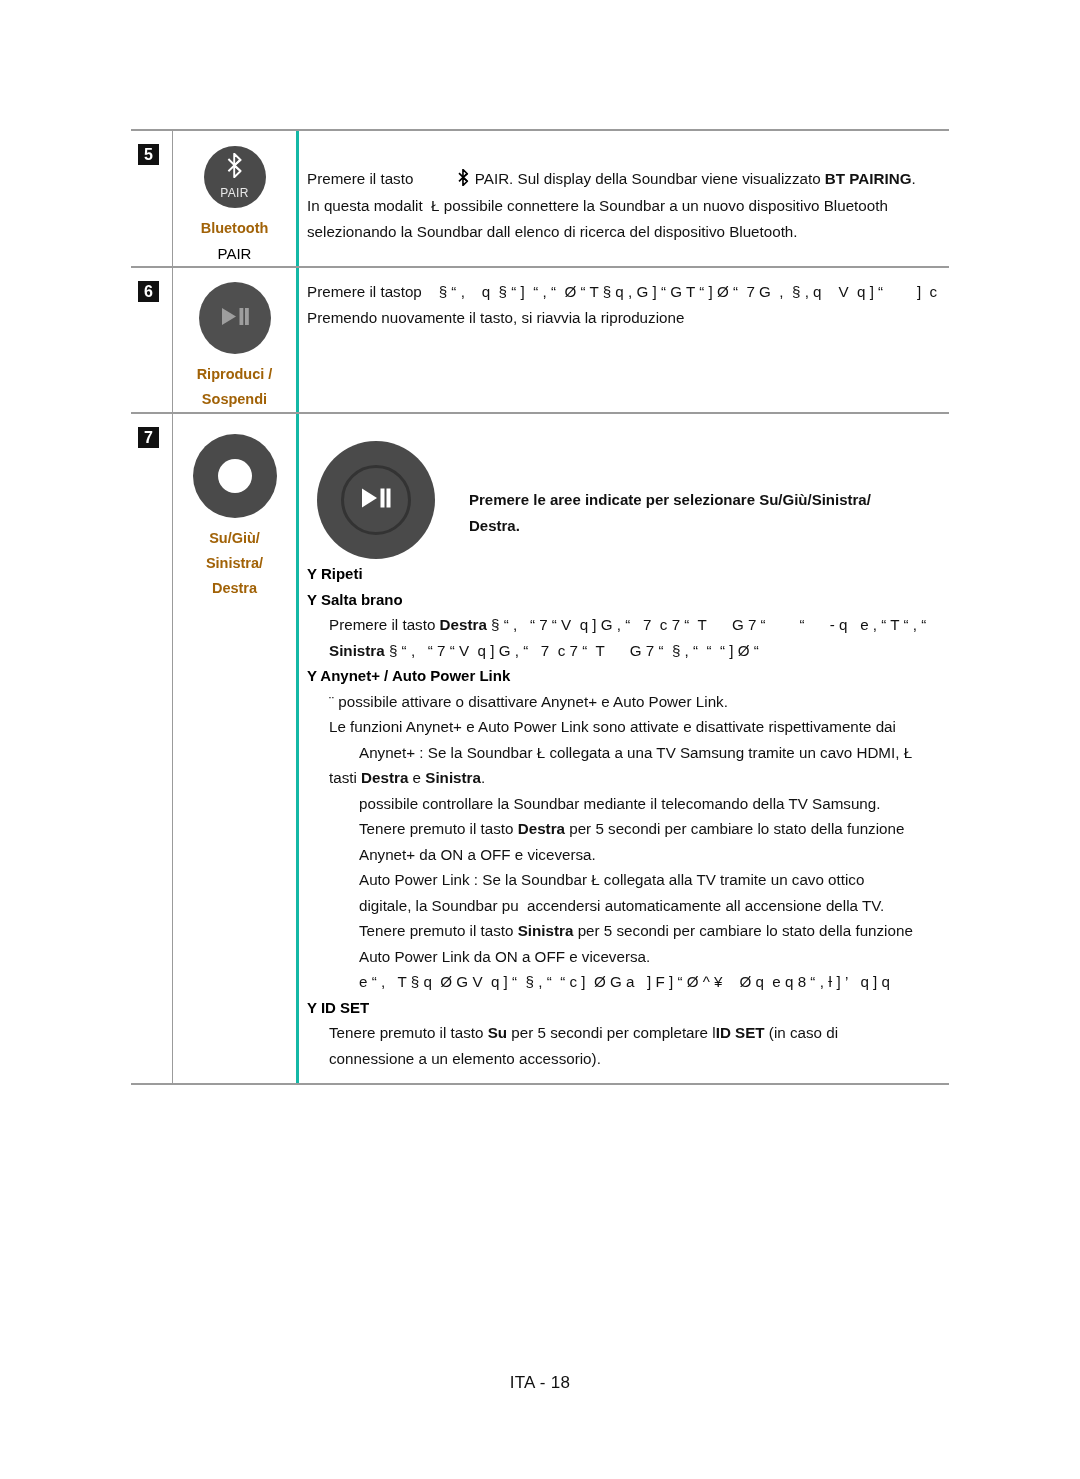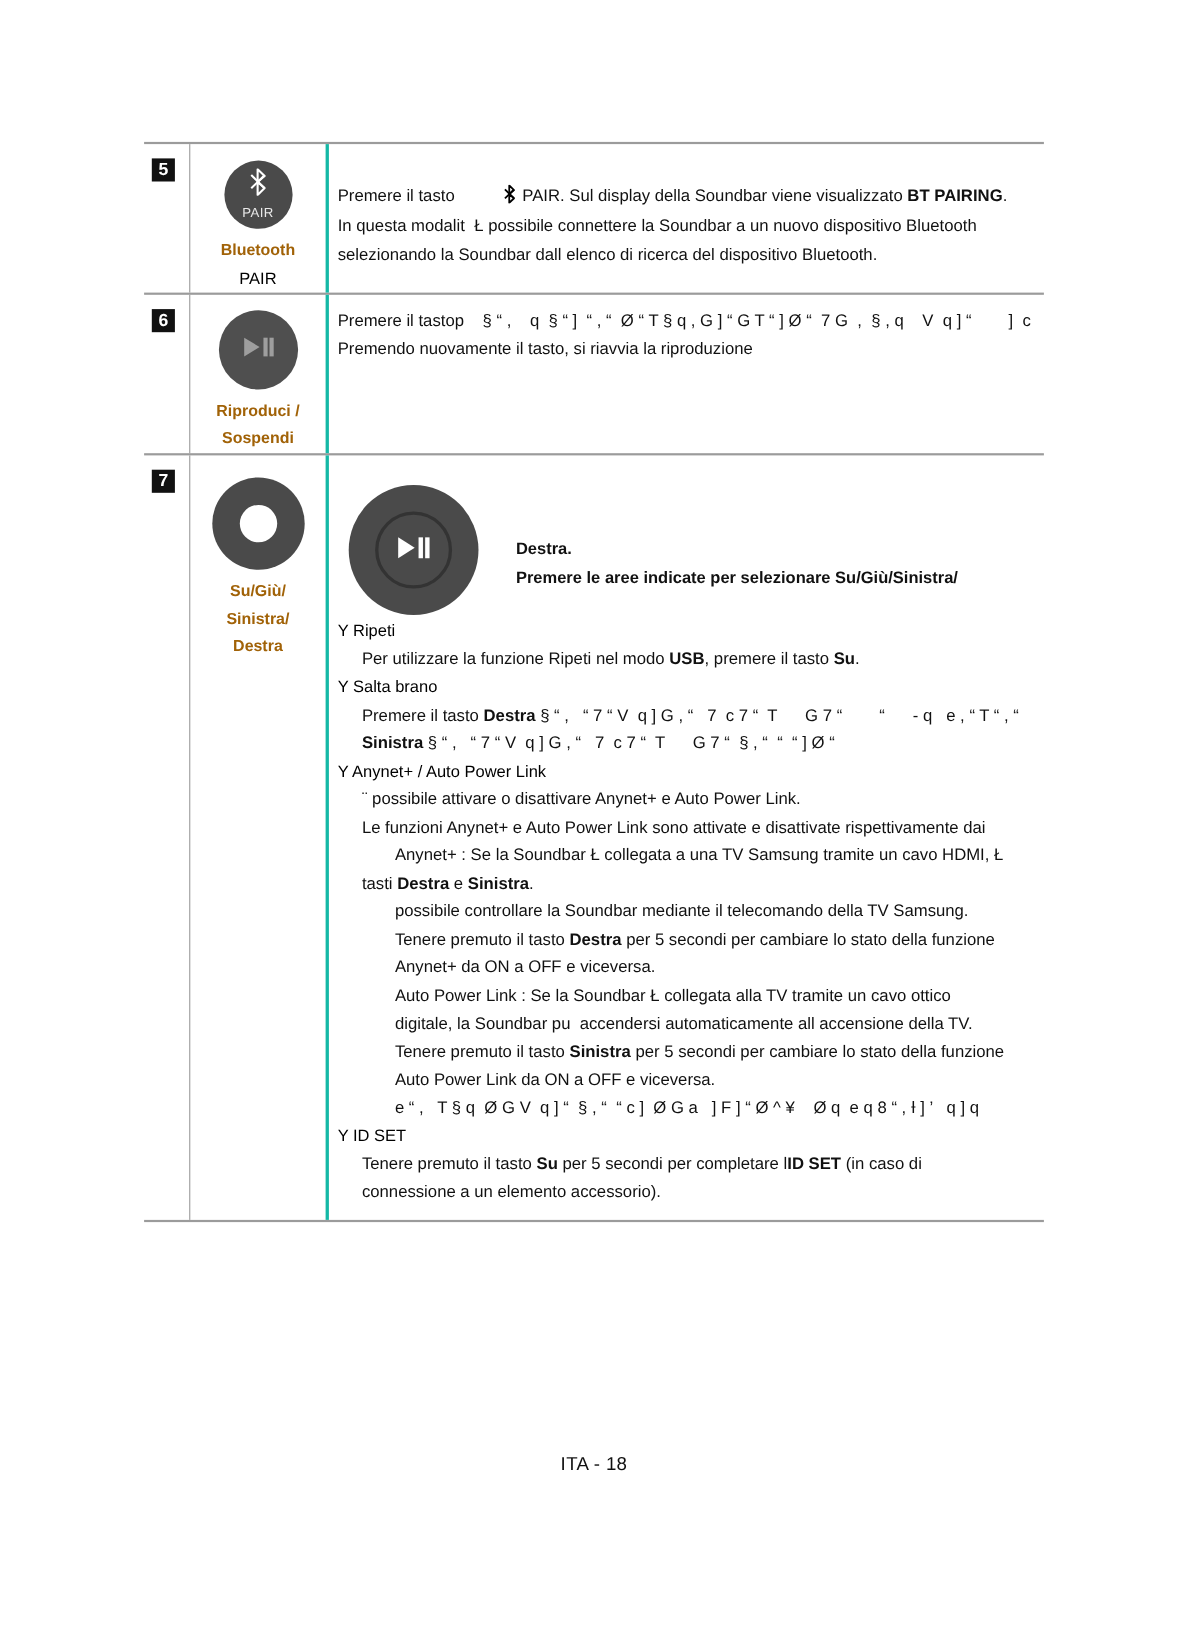--- a/index.html
+++ b/index.html
@@ -193,21 +193,21 @@
   .garb {
     font-size: 15.2px;
     line-height: 25.5px;
     color: #111111;
     white-space: pre-wrap;
     font-family: "Liberation Sans", sans-serif;
   }
   .bullet-h {
     font-size: 15px;
     line-height: 25.5px;
-    font-weight: 400;
+    font-weight: 700;
     white-space: pre-wrap;
   }
   .indent1 { padding-left: 22px; }
   .indent2 { padding-left: 52px; }
 
   
   .r7-inner { display: flex; }
   .r7-disc-wrap {
     flex: 0 0 150px;
     padding-top: 16px;
@@ -221,21 +221,21 @@
   .r7-head .t { font-weight: 700; font-size: 15px; line-height: 26px; }
 
   .r7-rest { padding-top: 2px; }
 
   .spacer-row { height: 22px; }
 
   
   .footer {
     position: absolute;
     left: 0;
-    top: 1320px;
+    top: 1372px;
     width: 1080px;
     text-align: center;
     font-size: 17px;
     line-height: 22px;
     color: #111111;
     letter-spacing: .3px;
   }
 </style>
 </head>
 <body>
@@ -314,31 +314,30 @@
               <div class="disc-glyph">
                 <svg width="32" height="22" viewBox="0 0 32 22" aria-hidden="true">
                   <path d="M2 1.5 L17 11 L2 20.5 Z" fill="#ffffff"></path>
                   <rect x="20.5" y="1.5" width="4" height="19" fill="#ffffff"></rect>
                   <rect x="26.5" y="1.5" width="4" height="19" fill="#ffffff"></rect>
                 </svg>
               </div>
             </div>
           </div>
           <div class="r7-head">
+            <div class="t">Premere le aree indicate per selezionare Su/Giù/Sinistra/</div>
             <div class="t">Destra.</div>
-            <div class="t">Premere le aree indicate per selezionare Su/Giù/Sinistra/</div>
           </div>
         </div>
 
         <div class="r7-rest">
 
 
           <div class="bullet-h"><span>Y</span> <span>Ripeti</span></div>
 
-          <div class="t indent1"><span>Per utilizzare la funzione Ripeti nel modo </span><span style="font-weight:700">USB</span><span>, premere il tasto </span><span style="font-weight:700">Su</span><span>.</span></div>
 
           <div class="bullet-h"><span>Y</span> <span>Salta brano</span></div>
 
           <div class="t indent1"><span>Premere il tasto </span><span style="font-weight:700">Destra</span><span class="garb"> § “ ,   “ 7 “ V  q ] G , “   7  c 7 “  T      G 7 “        “      - q   e , “ T “ , “</span></div>
 
           <div class="t indent1"><span style="font-weight:700">Sinistra</span><span class="garb"> § “ ,   “ 7 “ V  q ] G , “   7  c 7 “  T      G 7 “  § , “  “  “ ] Ø “</span></div>
 
           <div class="bullet-h"><span>Y</span> <span>Anynet+ / Auto Power Link</span></div>
 
           <div class="t indent1">¨ possibile attivare o disattivare Anynet+ e Auto Power Link.</div>

